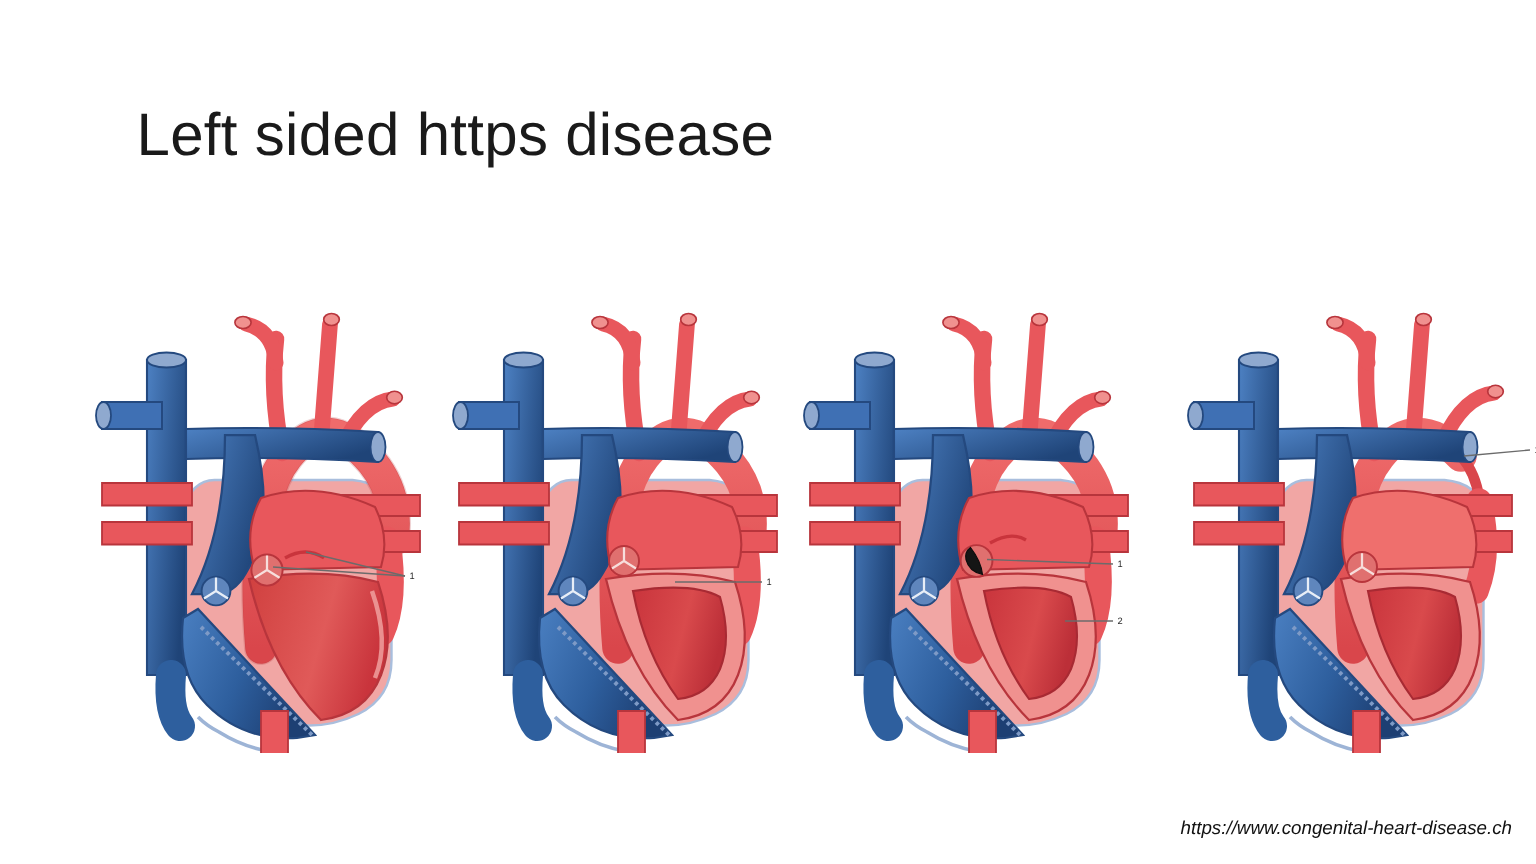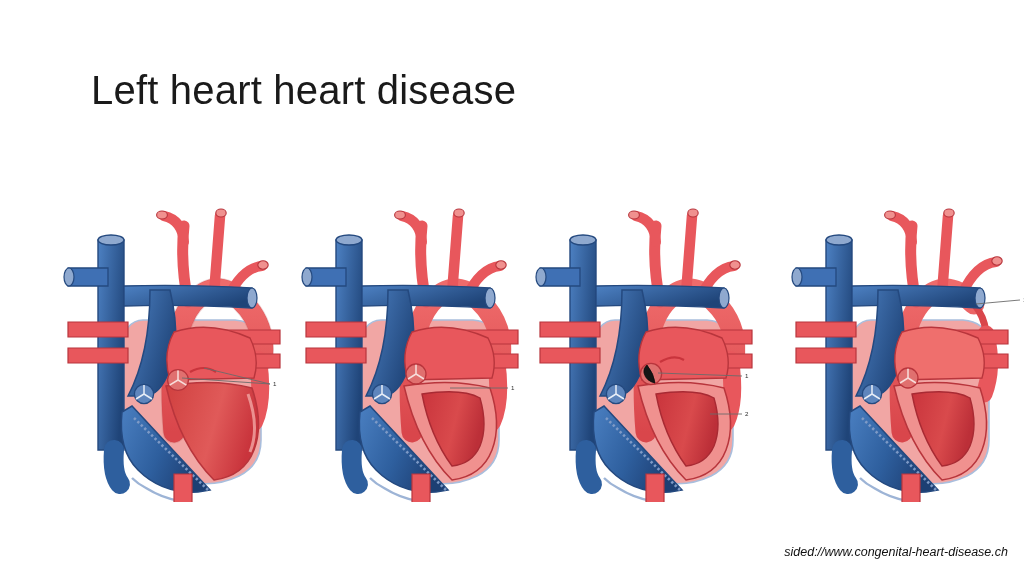--- a/index.html
+++ b/index.html
@@ -49,21 +49,21 @@
     font-family:"Liberation Sans", sans-serif;
     font-size:6.2px;
     fill:#2b2b2b;
   }
 </style>
 </head>
 <body>
 
 <div id="slide">
 
-  <div id="slide-title">Left heart heart disease</div>
+  <div id="slide-title">Left sided https disease</div>
 
   <div class="heart-figure" id="heart-1">
     <svg viewBox="0 0 250 320" xmlns="http://www.w3.org/2000/svg">
       <defs>
         <linearGradient id="g1rv" x1="0" y1="0" x2="1" y2="0.4">
           <stop offset="0" stop-color="#4a7fc1"></stop>
             <stop offset="0.55" stop-color="#2e5f9e"></stop>
             <stop offset="1" stop-color="#1d3f73"></stop>
         </linearGradient>
         <linearGradient id="g1lv" x1="0" y1="0" x2="1" y2="0.3">
@@ -390,15 +390,15 @@
       <path d="M52 268 q-2 24 6 34" fill="none" stroke="#2e5f9e" stroke-width="20" stroke-linecap="round"></path>
       <path d="M112 292 l18 0 l0 32 q-9 8 -18 0 z" fill="#e8575c" stroke="#b8353c" stroke-width="1.2"></path>
 
       <g>
         <path d="M186 122 L230 118" stroke="#6b6b6b" stroke-width="0.9" fill="none"></path>
         <text class="lbl" x="233" y="120">1</text>
       </g>
     </svg>
   </div>
 
-  <div id="source-url">sided://www.congenital-heart-disease.ch</div>
+  <div id="source-url">https://www.congenital-heart-disease.ch</div>
 
 </div>
 
 </body></html>

